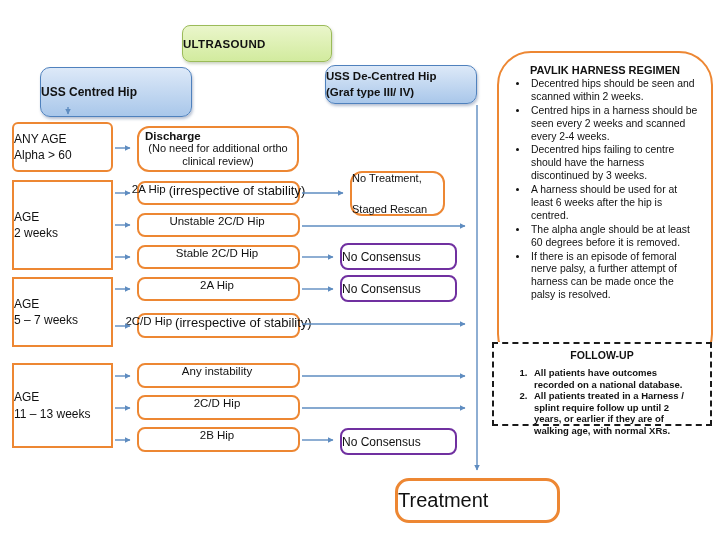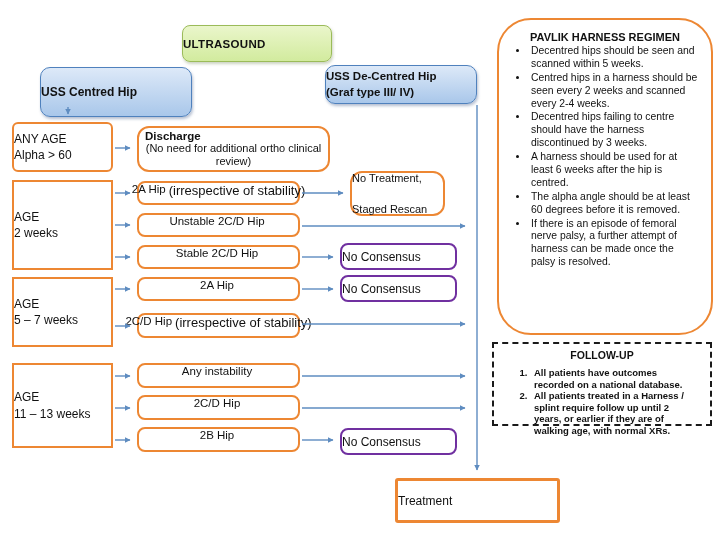--- a/index.html
+++ b/index.html
@@ -29,33 +29,34 @@
   .row-box { background:#fff; border:2.5px solid #ED8733; border-radius:8px;
              display:flex; align-items:flex-start; justify-content:center; font-size:11.5px; white-space:nowrap; }
   .row-small { font-size:13px; margin-left:3px; }
 
   .discharge-title { font-weight:bold; font-size:11.5px; }
   .discharge-body  { font-size:11px; line-height:1.15; }
 
   .pavlik {
     background:#fff; border:2.5px solid #ED8733; border-radius:34px;
     padding:11px 10px 8px 10px;
+    margin-top:33px;
   }
   .pavlik-title { font-weight:bold; font-size:11px; text-align:center; margin:0 0 2px 0; }
   .pavlik ul { margin:0; padding:0 2px 0 20px; font-size:10.4px; line-height:1.24; }
   .pavlik li { margin:0 0 1px 0; padding-left:2px; }
 
   .followup {
     background:#fff; border:2.5px dashed #1a1a1a; padding:5px 6px 4px 6px; font-weight:bold;
   }
   .followup-title { font-size:10.5px; text-align:center; margin:0 0 1px 0; }
   .followup ol { margin:6px; padding:0 2px 0 24px; font-size:9.5px; line-height:1.22; }
   .followup li { margin:0; padding-left:4px; }
 
-  .treatment-box { font-size:12px; border-radius:3px; border-width:3px; }
+  .treatment-box { font-size:20px; border-radius:14px; border-width:3px; }
   .no-treatment-box { font-size:11px; line-height:1.3;gap:17px; }
 
   svg.arrows { position:absolute; left:0; top:0; z-index:5; pointer-events:none; }
 </style>
 </head>
 <body>
 
 <div class="canvas">
 
   <div class="abs flex-c green-box" style="left:182px;top:25px;width:150px;height:37px;">
@@ -81,21 +82,21 @@
   </div>
   <div class="abs flex-c orange-sq" style="left:12px;top:277px;width:101px;height:70px;">
     <span>AGE</span>
     <span>5 – 7 weeks</span>
   </div>
   <div class="abs flex-c orange-sq" style="left:12px;top:363px;width:101px;height:85px;">
     <span>AGE</span>
     <span>11 – 13 weeks</span>
   </div>
 
-  <div class="abs flex-c orange-rd" style="left:137px;top:126px;width:193px;height:46px;padding:2px 6px;">
+  <div class="abs flex-c orange-rd" style="left:137px;top:126px;width:162px;height:46px;padding:2px 6px;">
     <span class="discharge-title">Discharge</span>
     <span class="discharge-body">(No need for additional ortho clinical review)</span>
   </div>
 
   <div class="abs row-box" style="left:137px;top:181px;width:163px;height:24px;">
     <span>2A Hip</span>
     <span class="row-small">(irrespective of stability)</span>
   </div>
   <div class="abs row-box" style="left:137px;top:213px;width:163px;height:24px;">
     <span>Unstable 2C/D Hip</span>
@@ -140,21 +141,21 @@
     <span>No Consensus</span>
   </div>
 
   <div class="abs flex-c orange-rd treatment-box" style="left:395px;top:478px;width:165px;height:45px;">
     <span>Treatment</span>
   </div>
 
   <div class="abs pavlik" style="left:497px;top:18px;width:216px;height:317px;">
     <p class="pavlik-title">PAVLIK HARNESS REGIMEN</p>
     <ul>
-      <li>Decentred hips should be seen and scanned within 5 weeks.</li>
+      <li>Decentred hips should be seen and scanned within 2 weeks.</li>
       <li>Centred hips in a harness should be seen every 2 weeks and scanned every 2-4 weeks.</li>
       <li>Decentred hips failing to centre should have the harness discontinued by 3 weeks.</li>
       <li>A harness should be used for at least 6 weeks after the hip is centred.</li>
       <li>The alpha angle should be at least 60 degrees before it is removed.</li>
       <li>If there is an episode of femoral nerve palsy, a further attempt of harness can be made once the palsy is resolved.</li>
     </ul>
   </div>
 
   <div class="abs followup" style="left:492px;top:342px;width:220px;height:84px;">
     <p class="followup-title">FOLLOW-UP</p>

